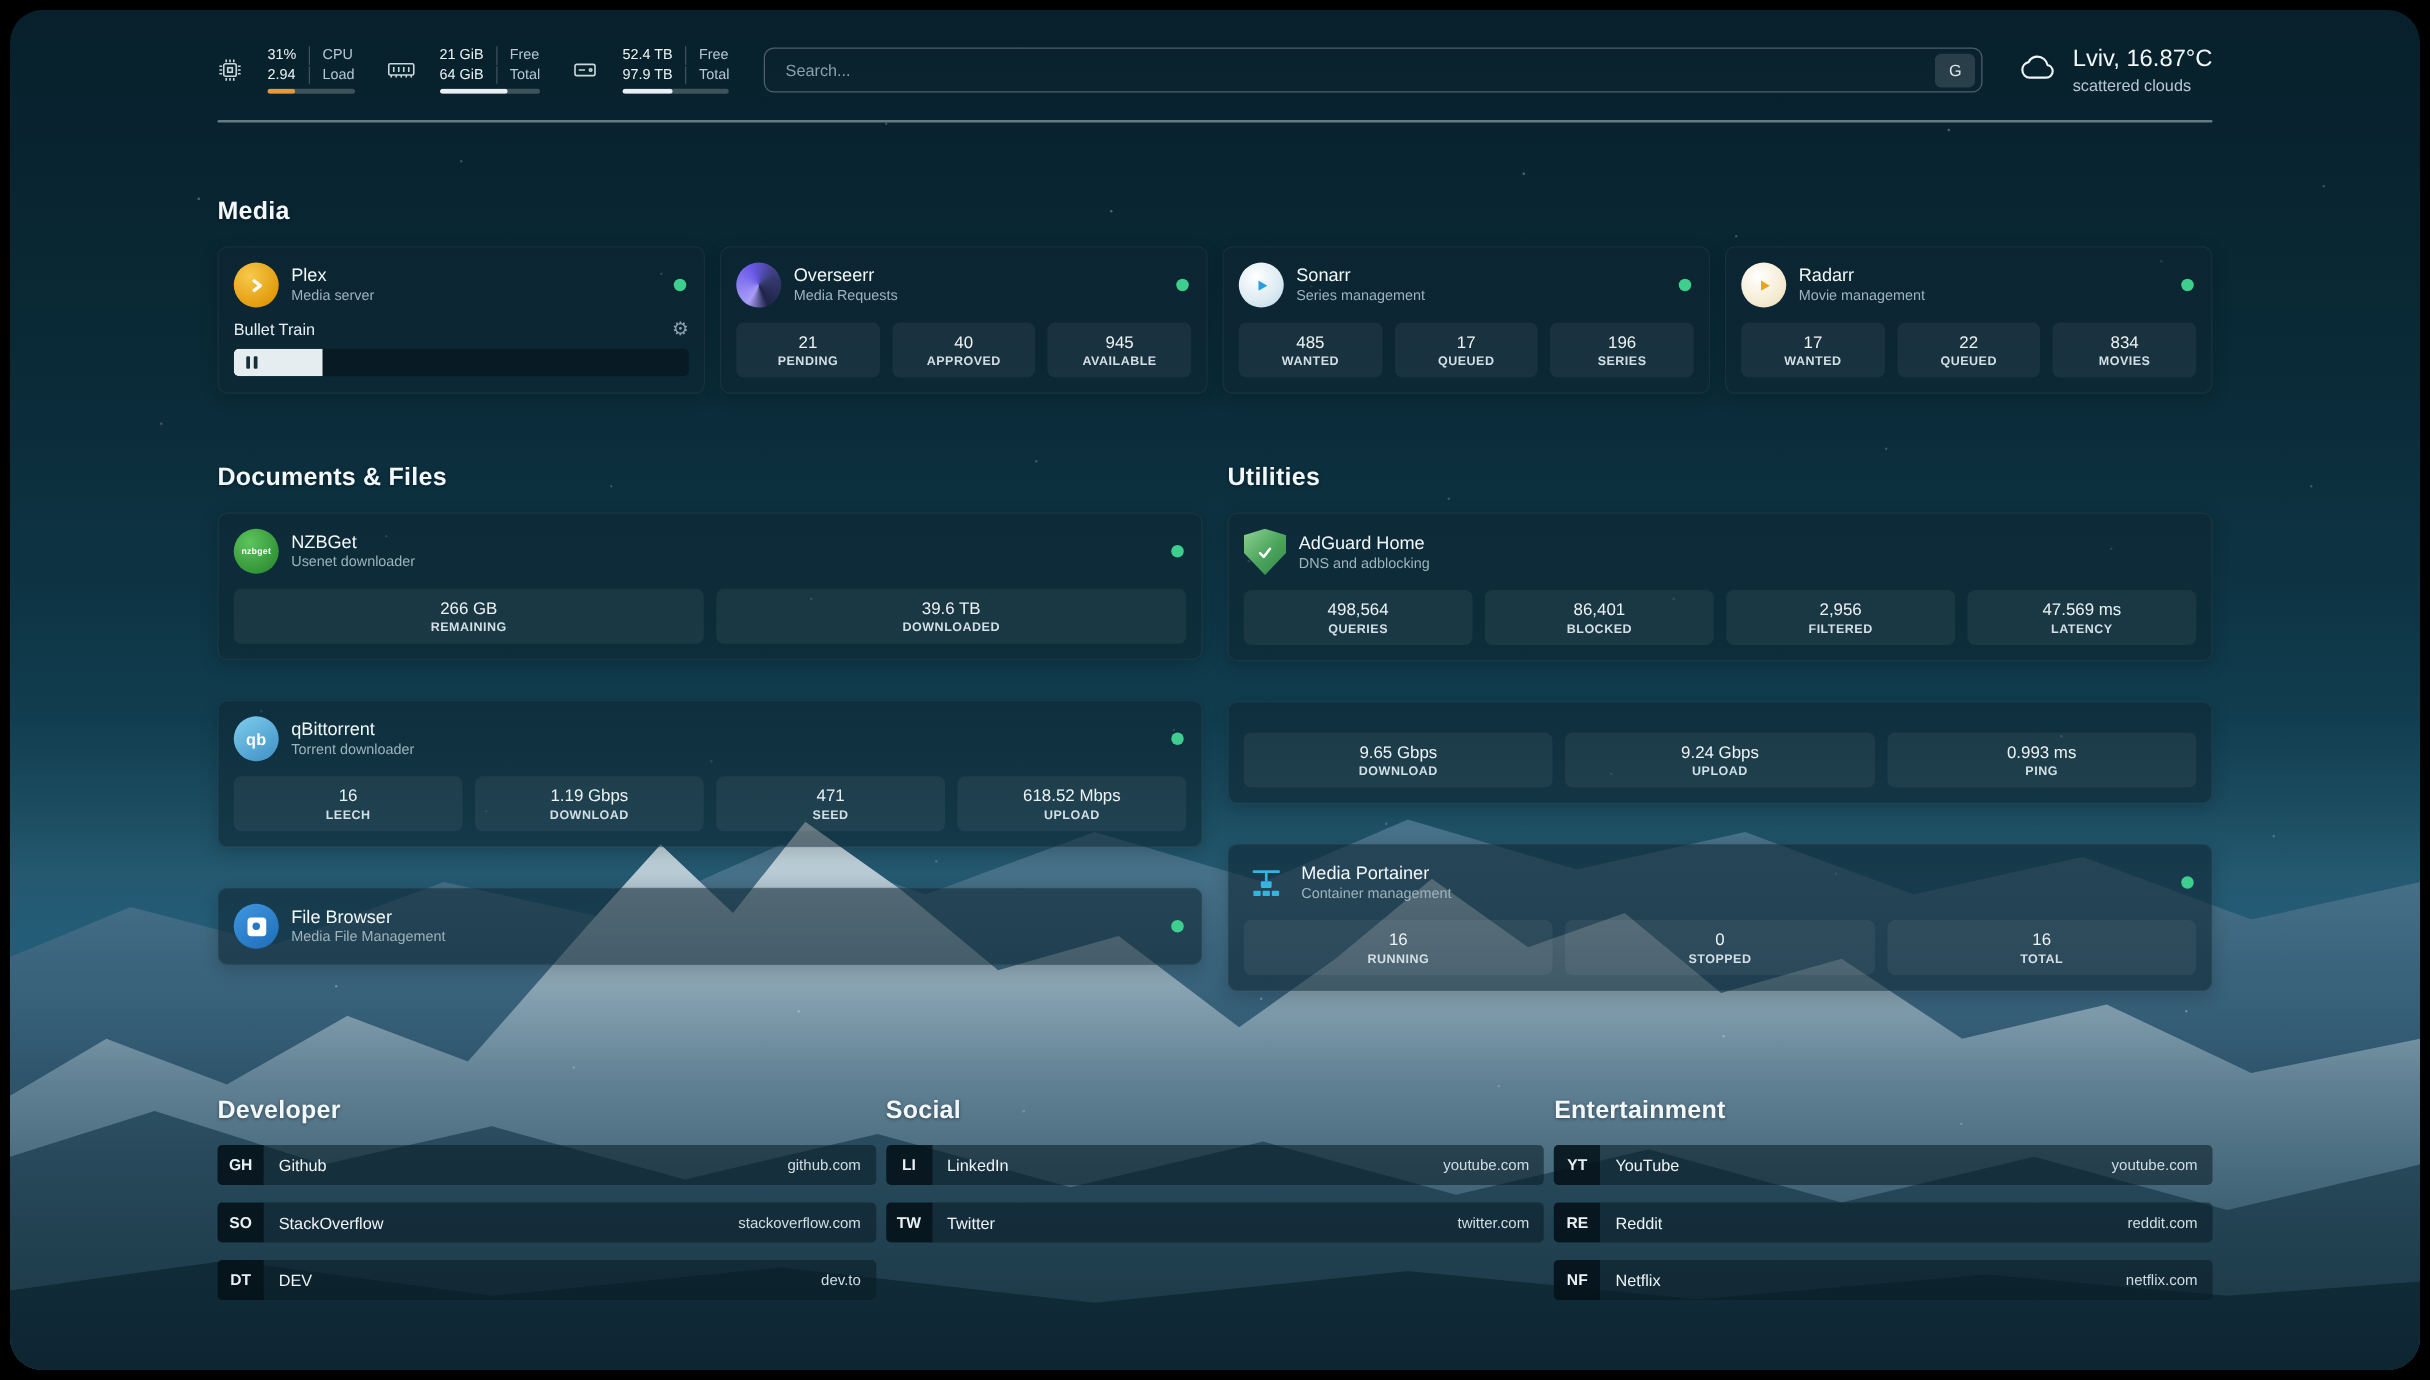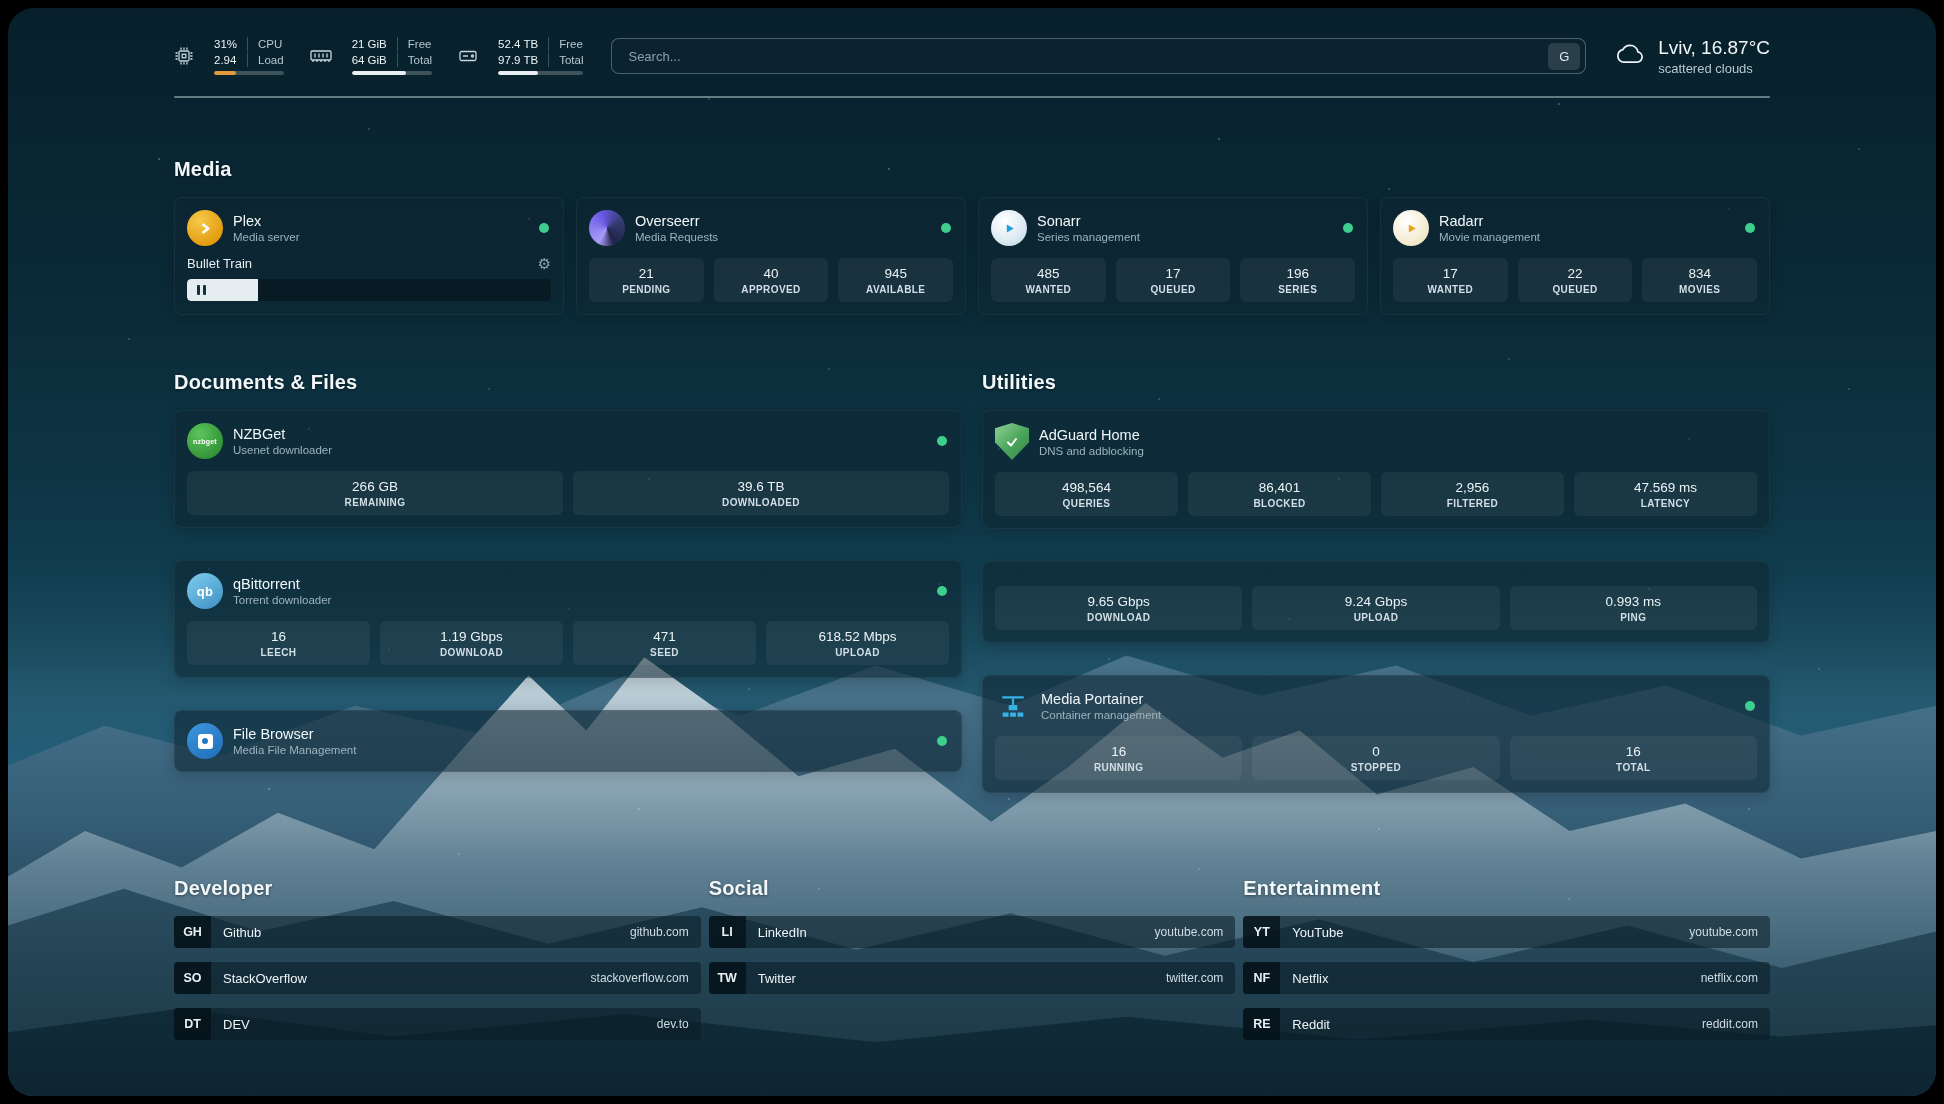--- a/index.html
+++ b/index.html
@@ -558,27 +558,27 @@
 
       <div class="col">
         <h2 class="sec-title">Entertainment</h2>
         <div class="link-rows">
           <div class="link-row">
             <span class="link-badge">YT</span>
             <span class="link-name">YouTube</span>
             <span class="link-url">youtube.com</span>
           </div>
           <div class="link-row">
+            <span class="link-badge">RE</span>
+            <span class="link-name">Reddit</span>
+            <span class="link-url">reddit.com</span>
+          </div>
+          <div class="link-row">
             <span class="link-badge">NF</span>
             <span class="link-name">Netflix</span>
             <span class="link-url">netflix.com</span>
           </div>
-          <div class="link-row">
-            <span class="link-badge">RE</span>
-            <span class="link-name">Reddit</span>
-            <span class="link-url">reddit.com</span>
-          </div>
         </div>
       </div>
     </div>
 
   </div>
 </div>
 
 </body></html>

